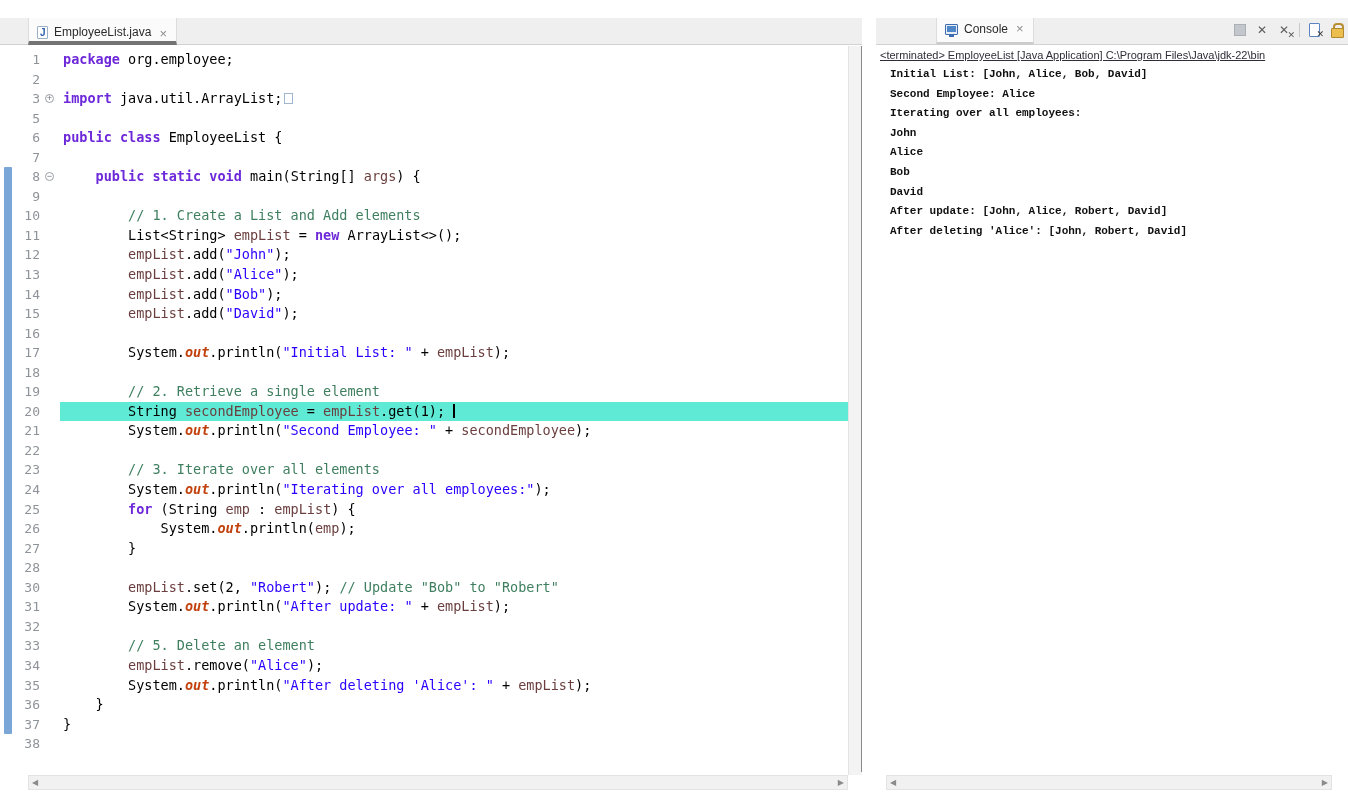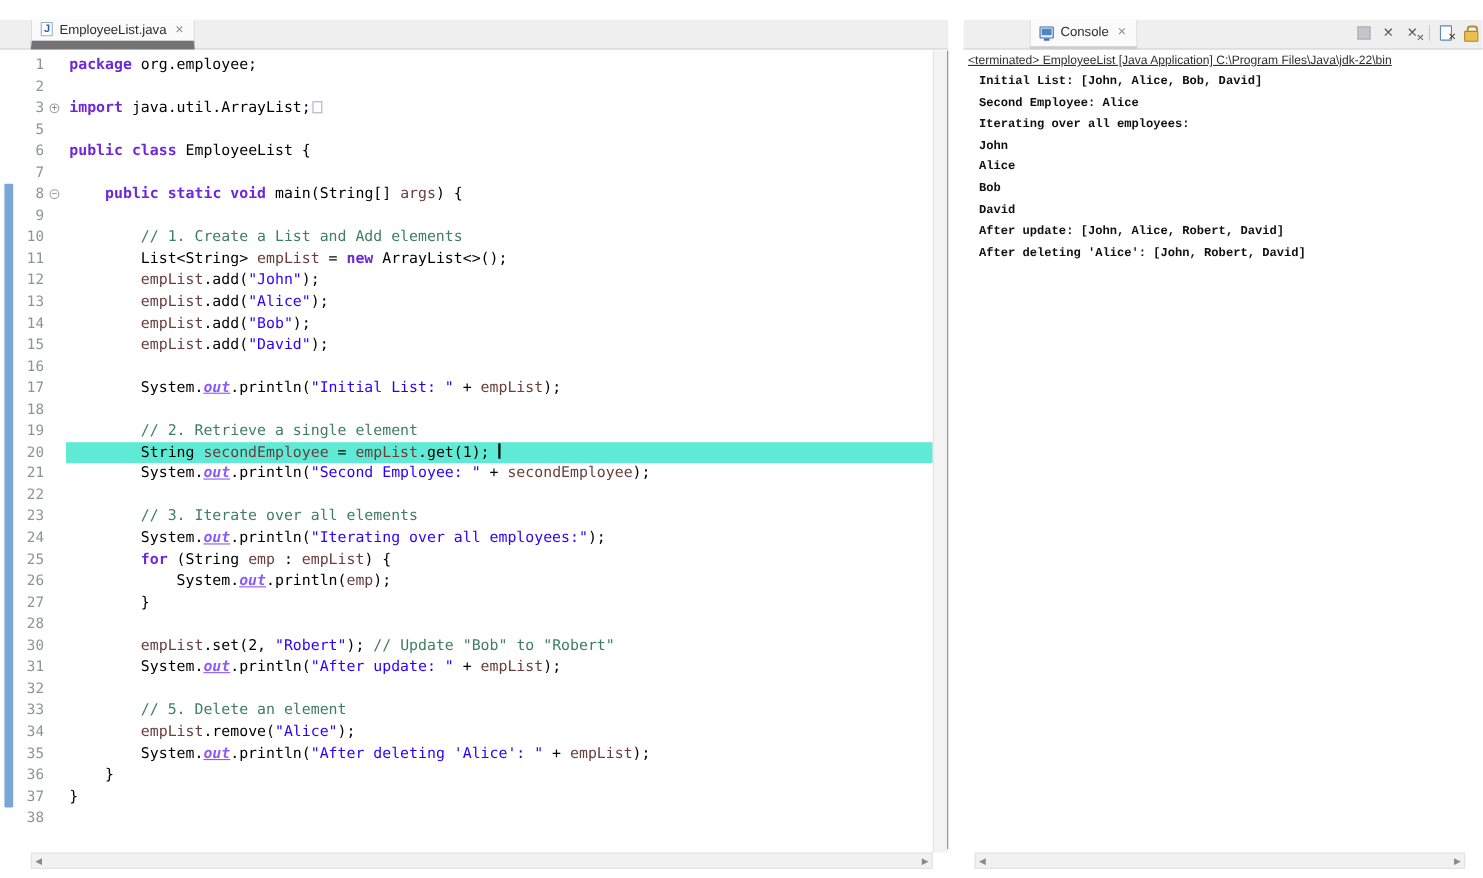--- a/index.html
+++ b/index.html
@@ -14,21 +14,21 @@
 
   
   .tabbar { position:relative; height:27px; background:#efefef; border-bottom:1px solid #d2d2d2; }
   .tab {
     position:absolute; top:0; height:27px; display:inline-flex; align-items:center; gap:6px;
     padding:0 9px 2px 8px; background:#fbfbfb;
     border-left:1px solid #dcdcdc; border-right:1px solid #dcdcdc;
   }
   .tab .label { font-size:12px; color:#2b2b2b; white-space:nowrap; }
   .tab .close { color:#8d8d8d; font-size:13px; line-height:10px; padding-left:2px; cursor:default; }
-  #editor-tab { left:28px; border-bottom:8px solid #737373; }
+  #editor-tab { left:28px; border-bottom:4px solid #737373;align-items:flex-end; }
   #console-tab { left:12px; border-bottom:3px solid #cccccc;margin-left:48px; }
 
   
   .icon-java { position:relative; width:11px; height:13px; background:#fff; border:1px solid #98aec7; border-radius:1px; }
   .icon-java::after { content:"J"; position:absolute; left:2px; top:0px; font-size:10px; font-weight:bold; color:#2f5fb0; font-family:"Liberation Sans",sans-serif; }
   
   .icon-console { position:relative; width:13px; height:11px; border:1px solid #3c6cae; border-radius:1px; background:#e8eef7; }
   .icon-console::after { content:""; position:absolute; left:1px; top:1px; right:1px; bottom:2px; background:#4f86c8; }
   .icon-console::before { content:""; position:absolute; left:3px; bottom:-3px; width:5px; height:2px; background:#3c6cae; }
 
@@ -52,21 +52,21 @@
   .row .num { width:42px; text-align:right; padding-right:2px; color:#8e9399; font-size:13px; position:relative; z-index:1; }
   .row .fold { width:18px; position:relative; }
   .fm { position:absolute; left:3px; top:5px; width:9px; height:9px; border-radius:50%; border:1px solid #9aa0a8;
         background:#fff; color:#6a7076; font-size:9px; line-height:7px; text-align:center; font-family:"Liberation Sans",sans-serif; }
   .row .code { flex:1; white-space:pre; padding-left:3px; color:#000; }
   .row.current .code { background:#5eead4; }
   .seg-kw  { color:#6d28d9; font-weight:bold; }
   .seg-str { color:#2a00ff; }
   .seg-cmt { color:#3f7f5f; }
   .seg-var { color:#6a3e3e; }
-  .seg-fld { color:#8b5cf6; font-style:italic; font-weight:bold;text-decoration:underline; }
+  .seg-fld { color:#c2410c; font-style:italic; font-weight:bold; }
   .seg-box { display:inline-block; width:9px; height:11px; border:1px solid #9fb6cc; background:#fff; vertical-align:-1px; margin-left:2px; }
   .caret { display:inline-block; width:2px; height:14px; background:#000; vertical-align:-2px; }
 
   
   .vscroll { position:absolute; right:0; top:28px; bottom:15px; width:14px; background:#f3f3f3; border-left:1px solid #e3e3e3; }
   .hscroll { position:absolute; bottom:0; height:15px; background:#f1f1f1; border:1px solid #e3e3e3;
              display:flex; align-items:center; justify-content:space-between; padding:0 3px; }
   #editor-hscroll { left:28px; right:14px; }
   #console-hscroll { left:10px; right:16px; }
   .sb-arrow { color:#8a8a8a; font-size:8px; line-height:8px; }

